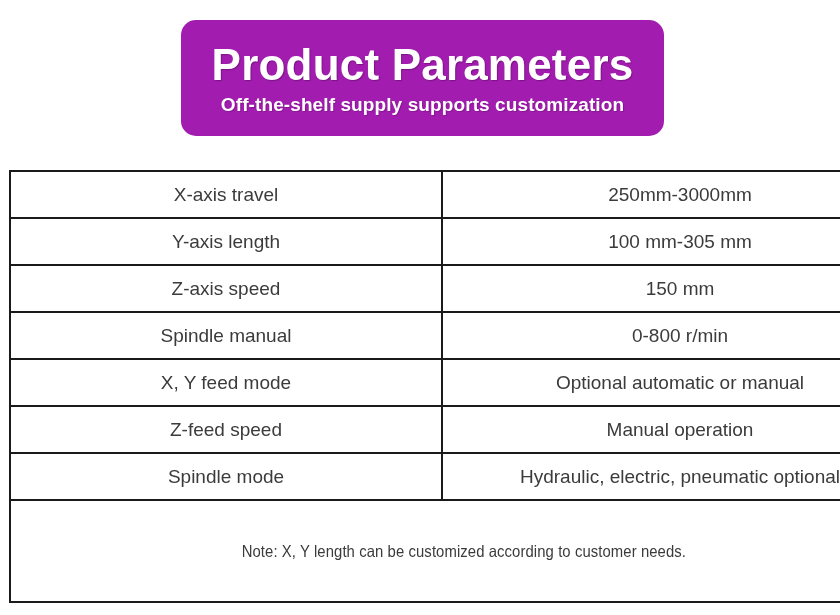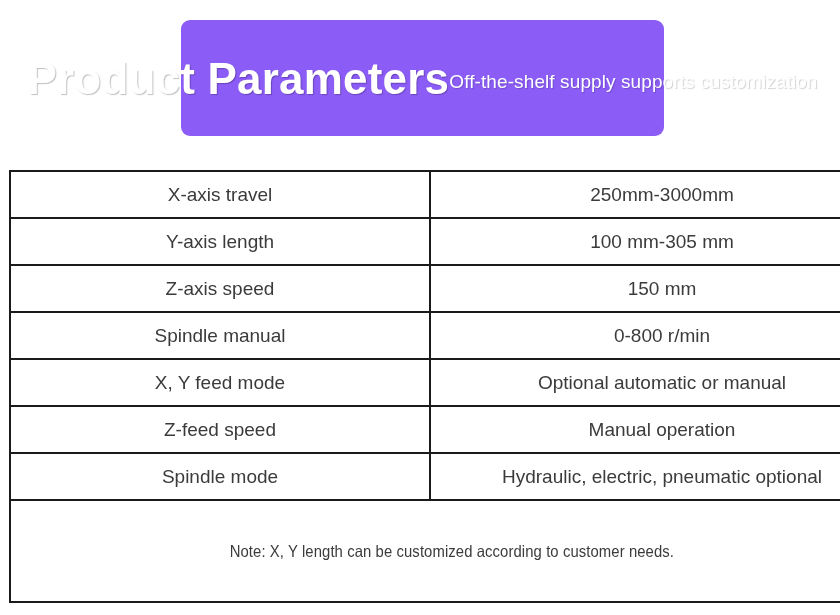--- a/index.html
+++ b/index.html
@@ -16,42 +16,42 @@
     -webkit-font-smoothing: antialiased;
   }
 
   
   #header-banner {
     position: absolute;
     left: 181px;
     top: 20px;
     width: 483px;
     height: 116px;
-    background: #8b5cf6;
-    border-radius: 9px;
+    background: #a21caf;
+    border-radius: 15px;
     display: flex;
-    flex-direction: row;
+    flex-direction: column;
     align-items: center;
     justify-content: center;
     box-sizing: border-box;
     padding-top: 2px;
   }
   #banner-title {
     color: #ffffff;
     font-size: 44px;
     font-weight: bold;
     line-height: 1.05;
     letter-spacing: 0.2px;
     text-shadow: 1px 1px 1px rgba(0,0,0,0.25);
     white-space: nowrap;
   }
   #banner-subtitle {
     color: #ffffff;
     font-size: 19px;
-    font-weight: normal;
+    font-weight: bold;
     line-height: 1.1;
     margin-top: 7px;
     letter-spacing: 0.1px;
     text-shadow: 1px 1px 1px rgba(0,0,0,0.18);
     white-space: nowrap;
   }
 
   
   #spec-table {
     position: absolute;
@@ -62,21 +62,21 @@
     table-layout: fixed;
   }
   #spec-table td {
     border: 2px solid #1a1a1a;
     height: 45px;
     text-align: center;
     vertical-align: middle;
     color: #3b3b3b;
     font-size: 19px;
     font-weight: normal;
-    padding: 0 16px;
+    padding: 0 22px;
     background: #ffffff;
     white-space: nowrap;
   }
   #spec-table td.param-label { width: 386px; }
   #spec-table td.param-value { width: 430px; }
 
   .note-cell {
     height: 100px !important;
     font-size: 16.5px !important;
     color: #3b3b3b;

